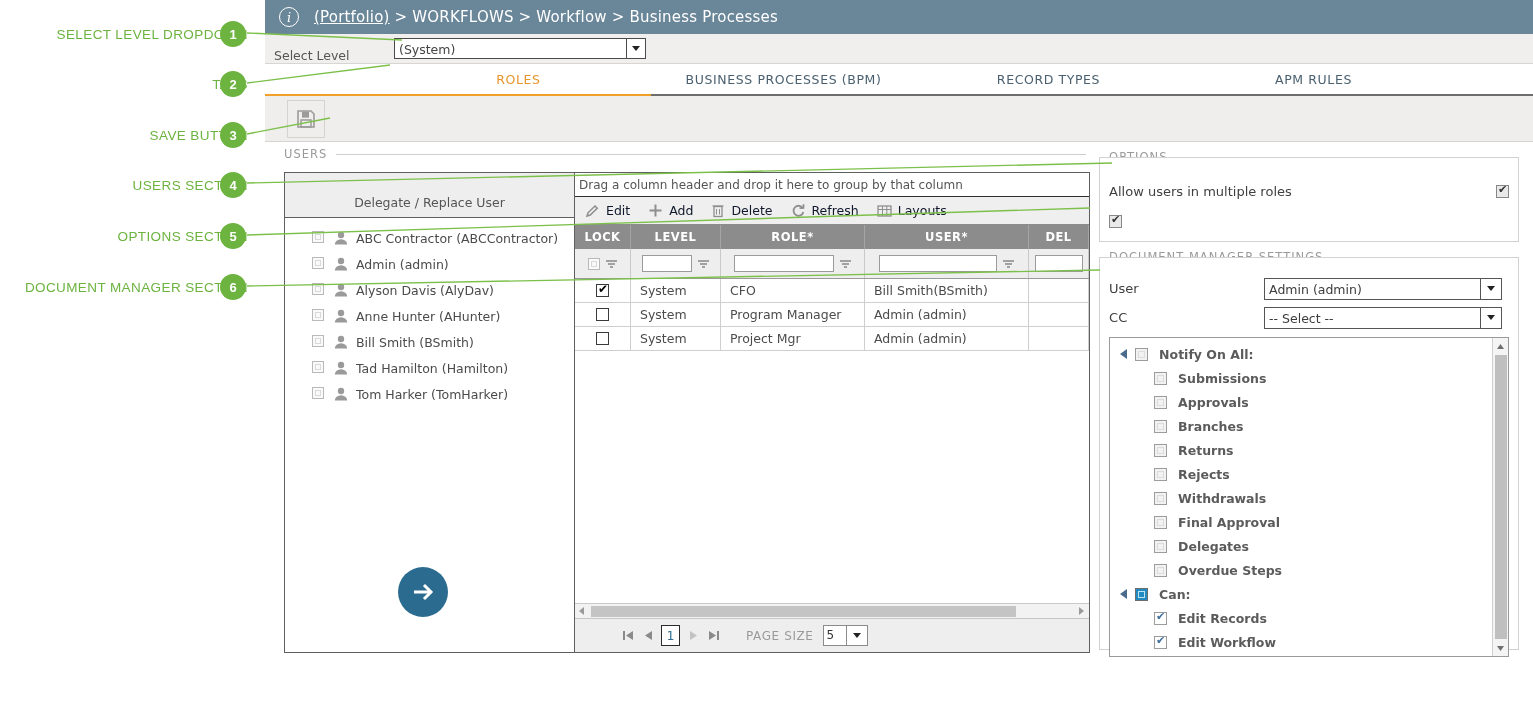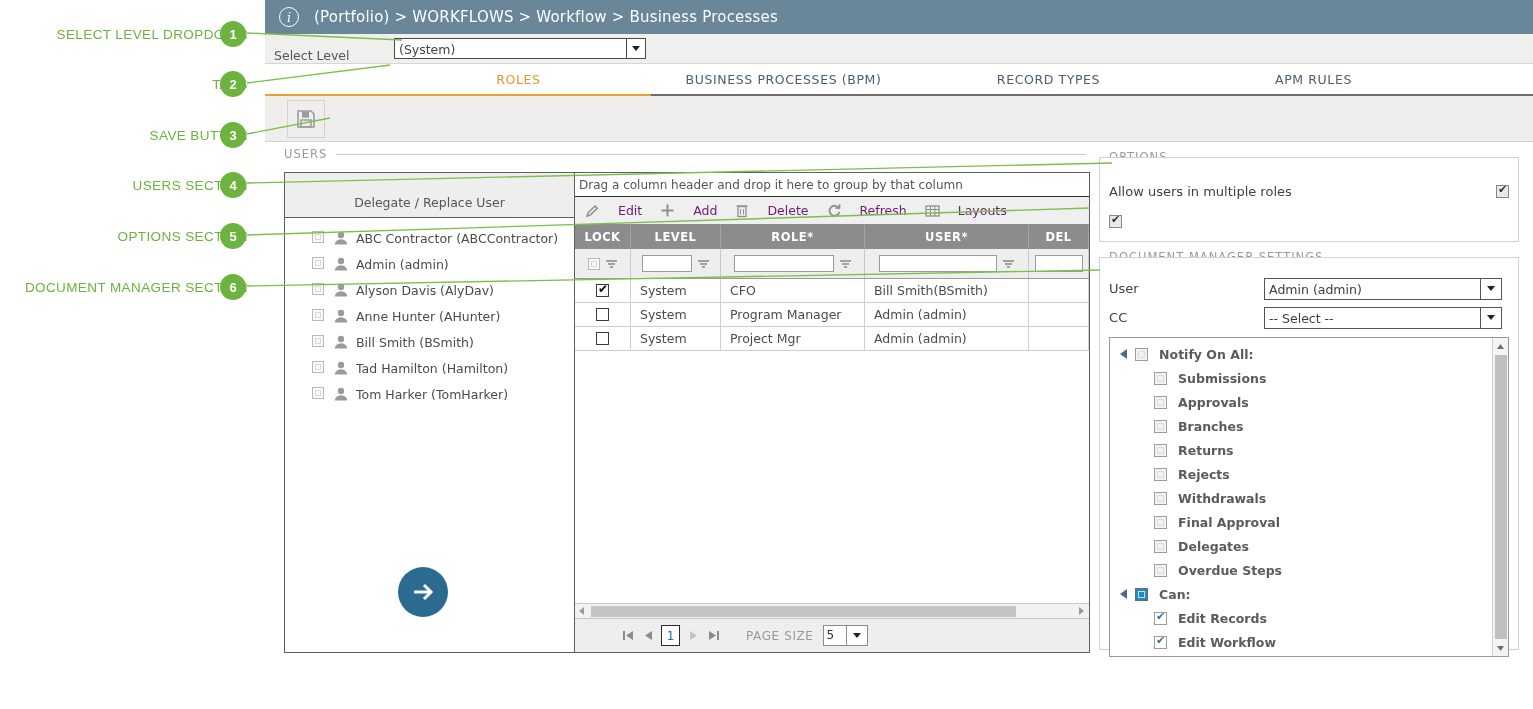--- a/index.html
+++ b/index.html
@@ -31,21 +31,21 @@
   .titlebar {
     height: 34px; background: #6a8699; display: flex; align-items: center;
     padding-left: 14px; color: #ffffff;
   }
   .info-icon {
     width: 20px; height: 20px; border: 1.6px solid #ffffff; border-radius: 50%;
     display: flex; align-items: center; justify-content: center;
     font-size: 13px; font-style: italic; font-family: "DejaVu Serif", serif; flex: none;
   }
   .crumbs { margin-left: 15px; font-size: 15px; letter-spacing: .2px; }
-  .crumbs .lnk { }
+  .crumbs .lnk { text-decoration: underline; }
 
   
   .levelbar {
     height: 30px; background: #f0efed; border-bottom: 1px solid #d8d6d2;
     display: flex; align-items: center; padding-left: 9px;
   }
   .levelbar .lbl { font-size: 12.5px; color: #555; width: 120px; margin-top: 14px; }
   .combo {
     display: flex; height: 21px; border: 1px solid #4a4a4a; background: #fff;
     width: 252px;
@@ -125,21 +125,21 @@
   
   .grid-wrap { flex: 1; display: flex; flex-direction: column; }
   .group-bar {
     height: 24px; border-bottom: 1px solid #2f2f2f; display: flex; align-items: center;
     padding-left: 4px; font-size: 12px; color: #555; background: #fff;
   }
   .grid-toolbar {
     height: 28px; background: #efefef; border-bottom: 1px solid #8d8d8d;
     display: flex; align-items: center; padding-left: 10px; gap: 18px;
   }
-  .tb-item { display: flex; align-items: center; gap: 18px; font-size: 12.5px; color: #701a75; }
+  .tb-item { display: flex; align-items: center; gap: 6px; font-size: 12.5px; color: #0f172a; }
   .grid-head { display: flex; height: 24px; background: #8c8c8c; }
   .gh {
     color: #fff; font-size: 11.5px; font-weight: bold; letter-spacing: .5px;
     display: flex; align-items: center; justify-content: center;
     border-right: 1px solid #a5a5a5;
   }
   .filter-row { display: flex; height: 30px; background: #eeeeee; border-bottom: 1px solid #9a9a9a; }
   .fcell { display: flex; align-items: center; justify-content: center; gap: 5px; border-right: 1px solid #c9c9c9; }
   .fcell input {
     height: 17px; border: 1px solid #9b9b9b; background: #fff; width: 78px; font-size: 11px;

